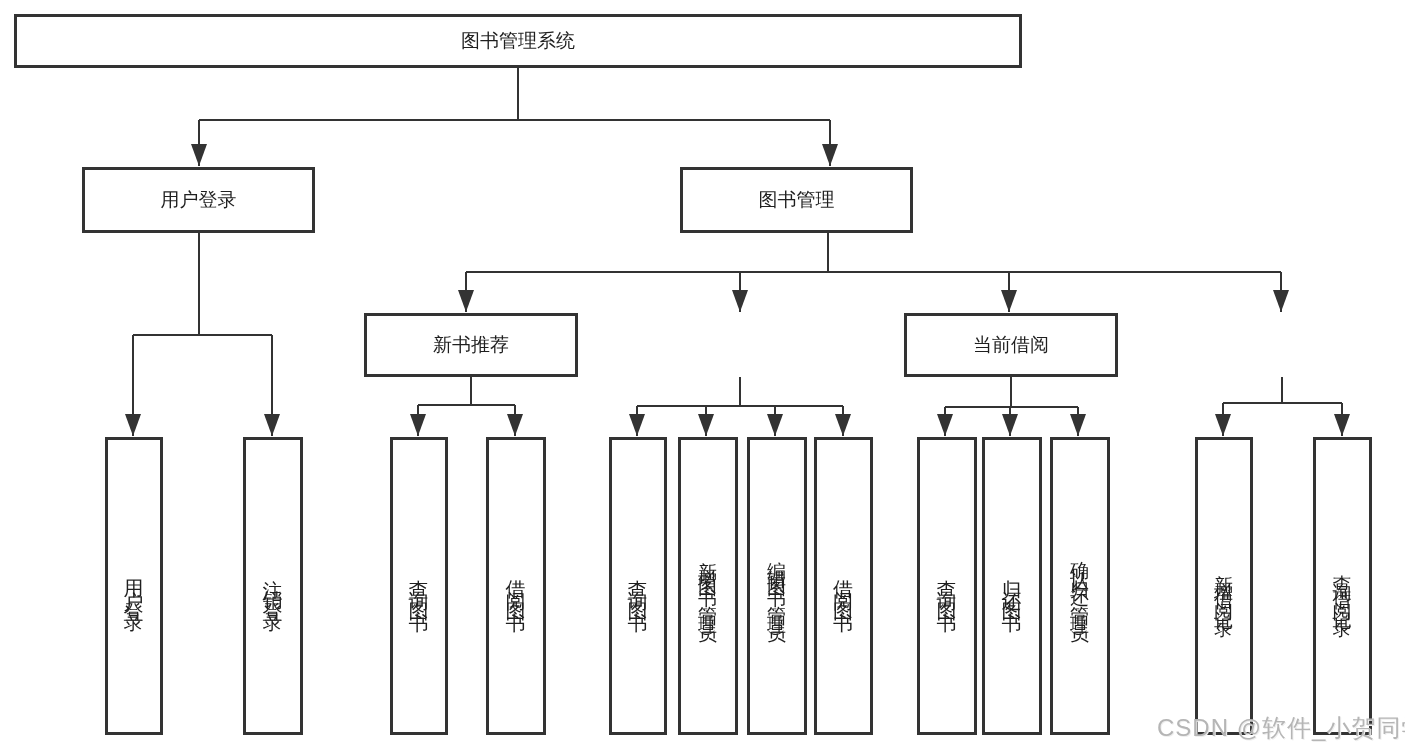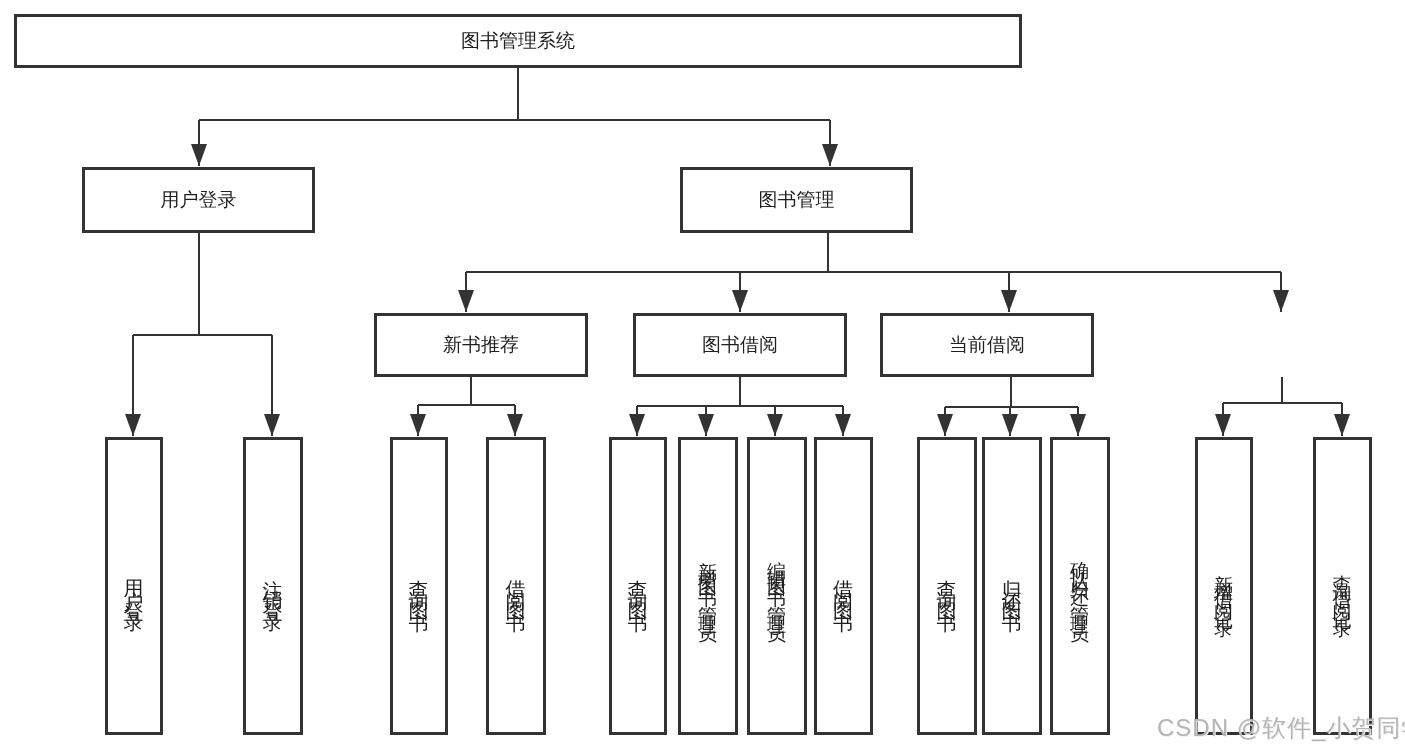--- a/index.html
+++ b/index.html
@@ -130,23 +130,22 @@
       <line x1="1223" y1="403" x2="1223" y2="436" marker-end="url(#arw)"></line>
       <line x1="1342" y1="403" x2="1342" y2="436" marker-end="url(#arw)"></line>
     </g>
   </svg>
 
   <div class="node node-root">图书管理系统</div>
 
   <div class="node node-l2" style="left:82px;">用户登录</div>
   <div class="node node-l2" style="left:680px;">图书管理</div>
 
-  <div class="node node-l3" style="left:374px;">新书推荐</div>
-  <div class="node node-l3" style="left:633px;">图书借阅</div>
-  <div class="node node-l3" style="left:880px;">当前借阅</div>
+  <div class="node node-l3" style="left:364px;">新书推荐</div>
+  <div class="node node-l3" style="left:904px;">当前借阅</div>
 
   <div class="node leaf" style="left:105px;width:58px;">
     <span>用户登录</span>
   </div>
   <div class="node leaf" style="left:243px;width:60px;">
     <span>注销登录</span>
   </div>
 
   <div class="node leaf" style="left:390px;width:58px;">
     <span>查询图书</span>

